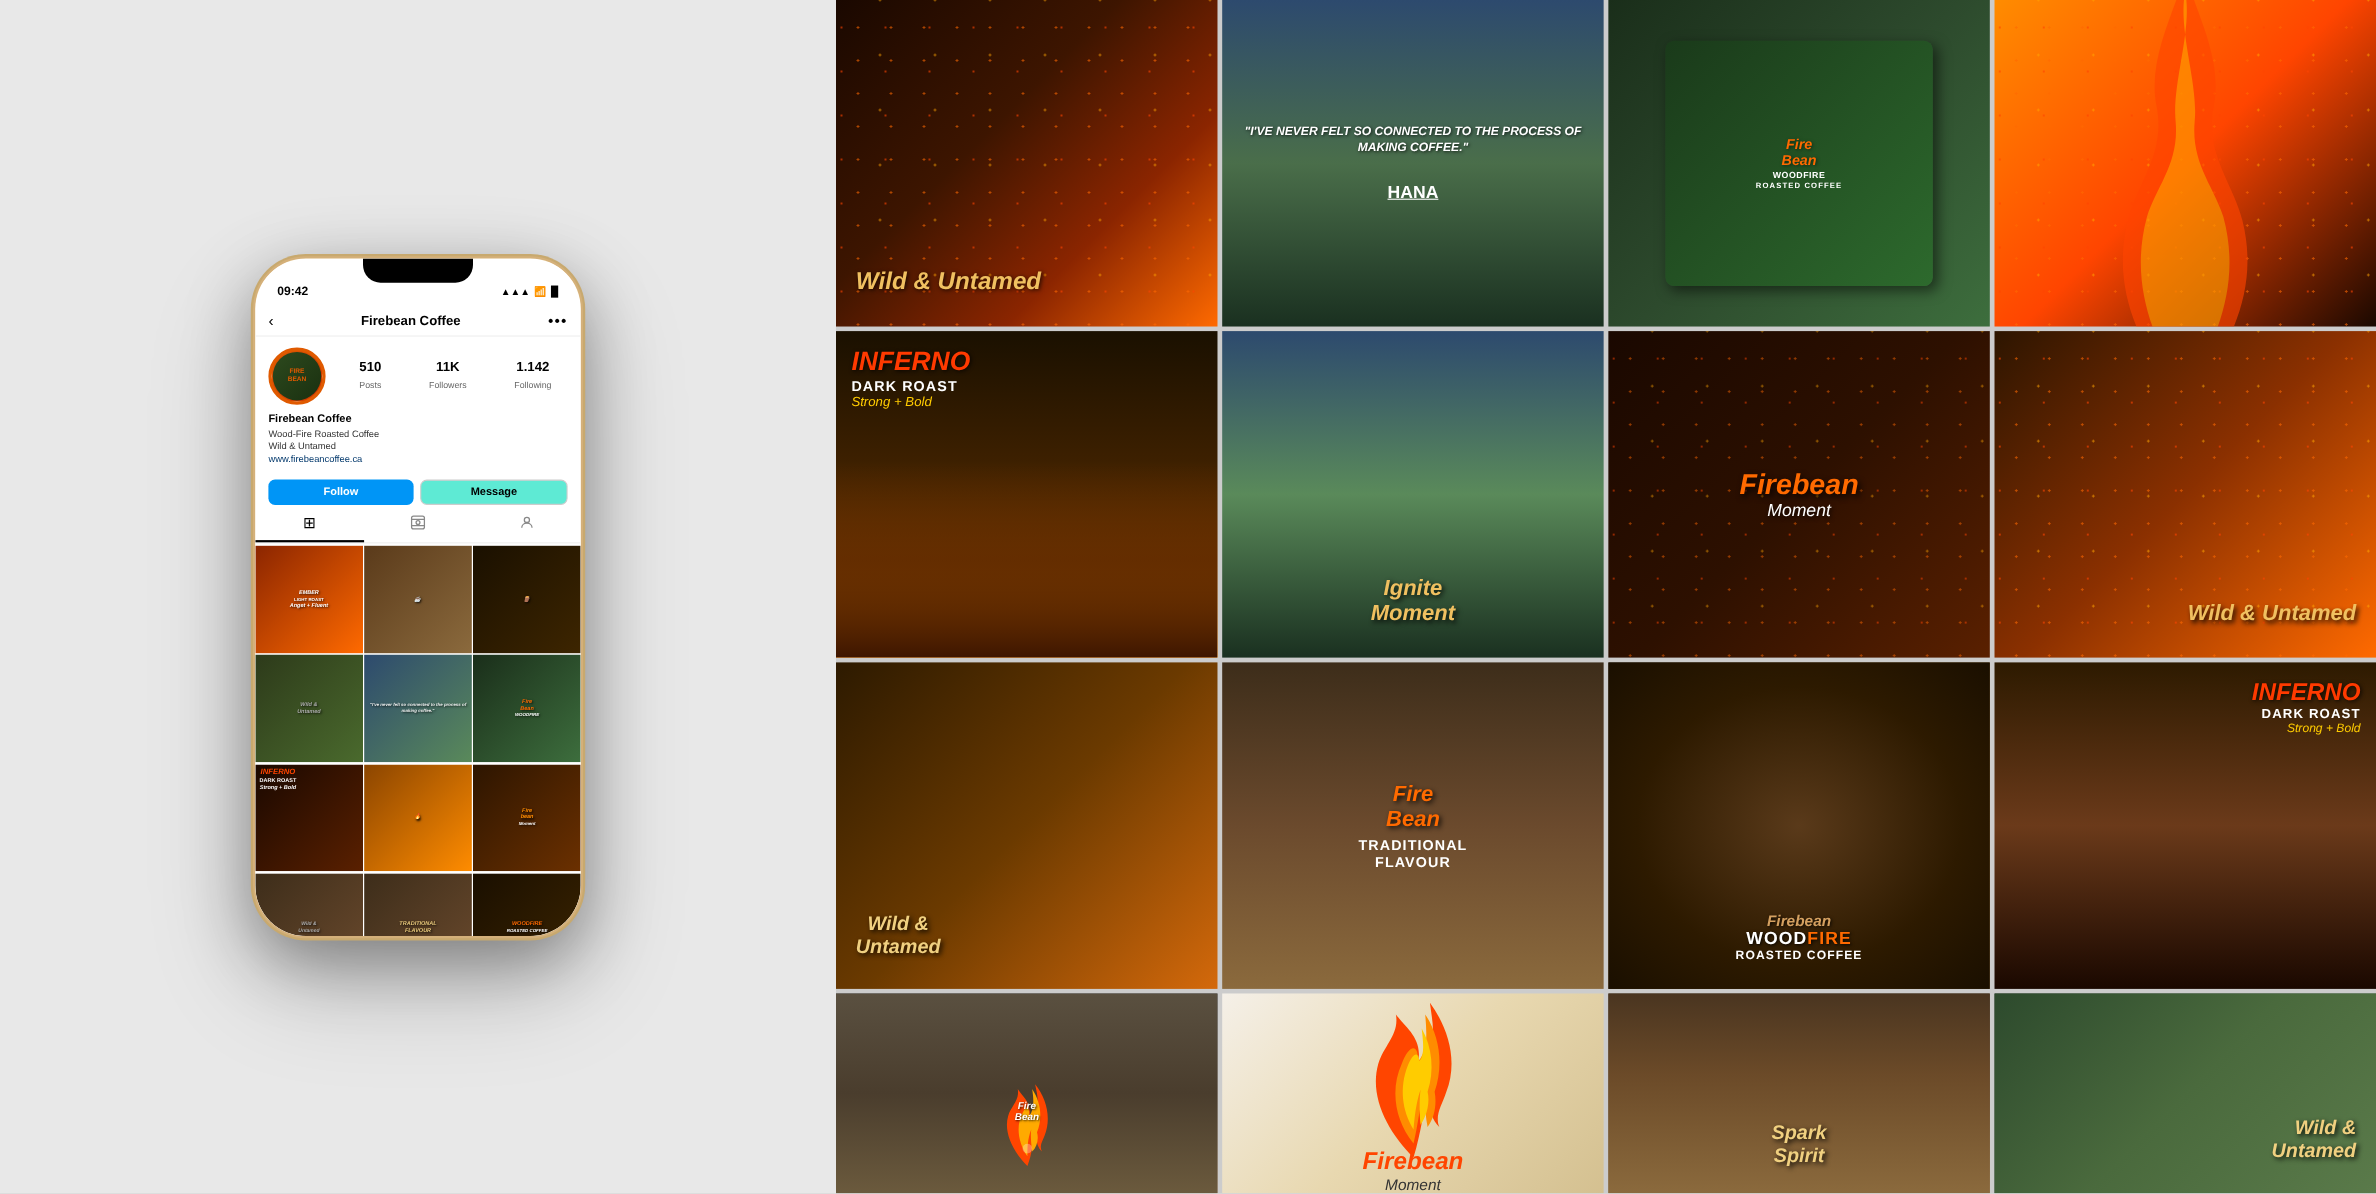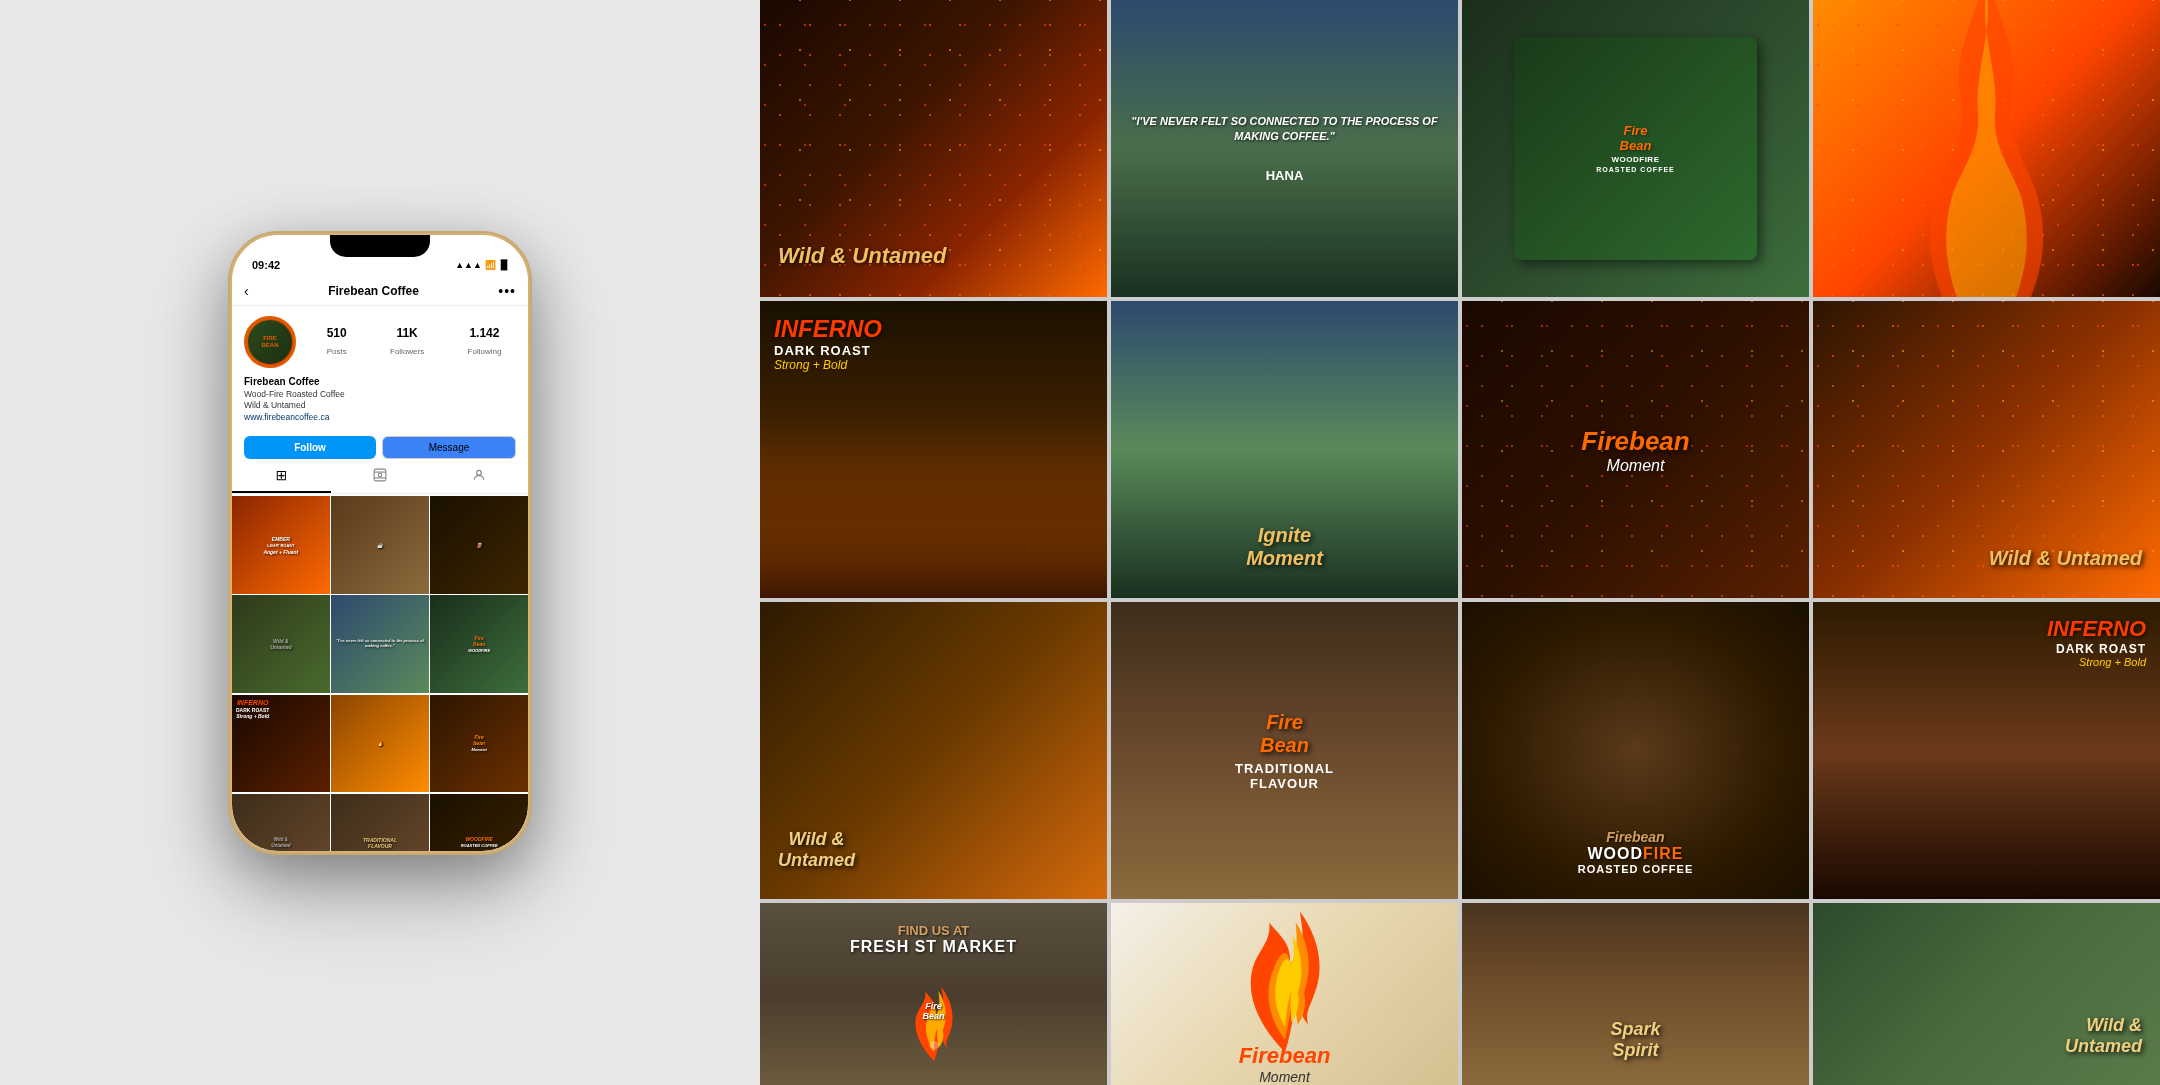--- a/index.html
+++ b/index.html
@@ -168,26 +168,26 @@
       color: #fff;
       border: none;
       border-radius: 6px;
       font-size: 10px;
       font-weight: 700;
       padding: 5px 0;
       cursor: pointer;
     }
     .btn-message {
       flex: 1;
-      background: #3b82f6;
+      background: #5eead4;
       color: #000;
       border: 1px solid #ccc;
       border-radius: 6px;
       font-size: 10px;
-      font-weight: 400;
+      font-weight: 700;
       padding: 5px 0;
       cursor: pointer;
     }
 
     
     .tab-bar {
       display: flex;
       border-bottom: 1px solid #eee;
       margin-bottom: 2px;
     }
@@ -529,21 +529,21 @@
       <div class="mosaic-overlay-text" style="bottom:20px;left:10px;text-align:left;">
         <div class="mosaic-title" style="font-size:22px;color:#f0c060;font-style:italic;">Wild &amp; Untamed</div>
       </div>
     </div>
   </div>
 
   <div class="mosaic-item">
     <div class="mosaic-bg theme-mountain">
       <div class="mosaic-overlay-text" style="top:50%;transform:translateY(-50%);">
         <div class="mosaic-quote">"I'VE NEVER FELT SO CONNECTED TO THE PROCESS OF MAKING COFFEE."</div>
-        <div style="color:#fff;font-size:13px;font-weight:700;margin-top:24px;">HANA</div>
+        <div style="color:#fff;font-size:16px;font-weight:700;margin-top:24px;text-decoration:underline;">HANA</div>
       </div>
     </div>
   </div>
 
   <div class="mosaic-item">
     <div class="mosaic-bg theme-product-green">
       <div class="coffee-bag">
         <div class="bag-logo">Fire<br>Bean</div>
         <div style="font-size:8px;color:#fff;font-weight:700;letter-spacing:0.5px;margin-top:2px;">WOODFIRE</div>
         <div class="bag-subtitle">ROASTED COFFEE</div>
@@ -650,24 +650,20 @@
         <svg viewBox="0 0 80 100" width="70" height="90">
           <path d="M40,90 C25,75 15,55 20,38 C23,28 32,22 30,10 C35,18 45,25 42,38 C55,30 50,15 48,5 C60,20 65,40 58,58 C56,64 52,68 55,75 C50,70 48,62 50,55 C45,65 45,78 40,90 Z" fill="#ff4500"></path>
           <path d="M40,80 C30,65 28,48 35,35 C38,28 42,24 42,38 C48,30 46,18 45,10 C54,24 56,40 50,55 C52,62 50,70 45,75 C44,68 43,58 44,52 C40,62 40,72 40,80 Z" fill="#ffaa00"></path>
           <circle cx="40" cy="72" r="5" fill="#fff" opacity="0.3"></circle>
         </svg>
         <div style="position:absolute;top:20px;left:50%;transform:translateX(-50%);text-align:center;width:60px;">
           <div style="color:#fff;font-size:9px;font-weight:900;font-style:italic;text-shadow:1px 1px 2px rgba(0,0,0,0.8);">Fire<br>Bean</div>
         </div>
       </div>
 
-      <div style="position:absolute;top:20px;left:0;right:0;text-align:center;">
-        <div style="color:#d4a060;font-size:13px;font-weight:700;text-shadow:1px 1px 3px rgba(0,0,0,0.8);">FIND US AT</div>
-        <div style="color:#fff;font-size:16px;font-weight:900;letter-spacing:1px;text-shadow:1px 1px 3px rgba(0,0,0,0.8);">FRESH ST MARKET</div>
-      </div>
     </div>
   </div>
 
   <div class="mosaic-item">
     <div class="mosaic-bg theme-logo-orange">
 
       <div style="display:flex;flex-direction:column;align-items:center;justify-content:center;width:100%;height:100%;">
         <svg viewBox="0 0 120 150" width="130" height="160">
           <path d="M60,140 C38,118 22,88 30,60 C35,44 48,35 45,18 C52,28 68,38 64,58 C82,46 76,25 74,8 C90,30 98,58 88,84 C84,96 78,104 82,114 C74,106 72,94 74,84 C68,98 67,118 60,140 Z" fill="#ff4500"></path>
           <path d="M60,128 C44,108 40,82 50,60 C55,46 64,40 64,58 C73,48 71,32 70,18 C82,36 86,60 78,84 C80,94 78,106 72,114 C70,104 69,90 70,82 C65,96 64,112 60,128 Z" fill="#ff8c00"></path>

